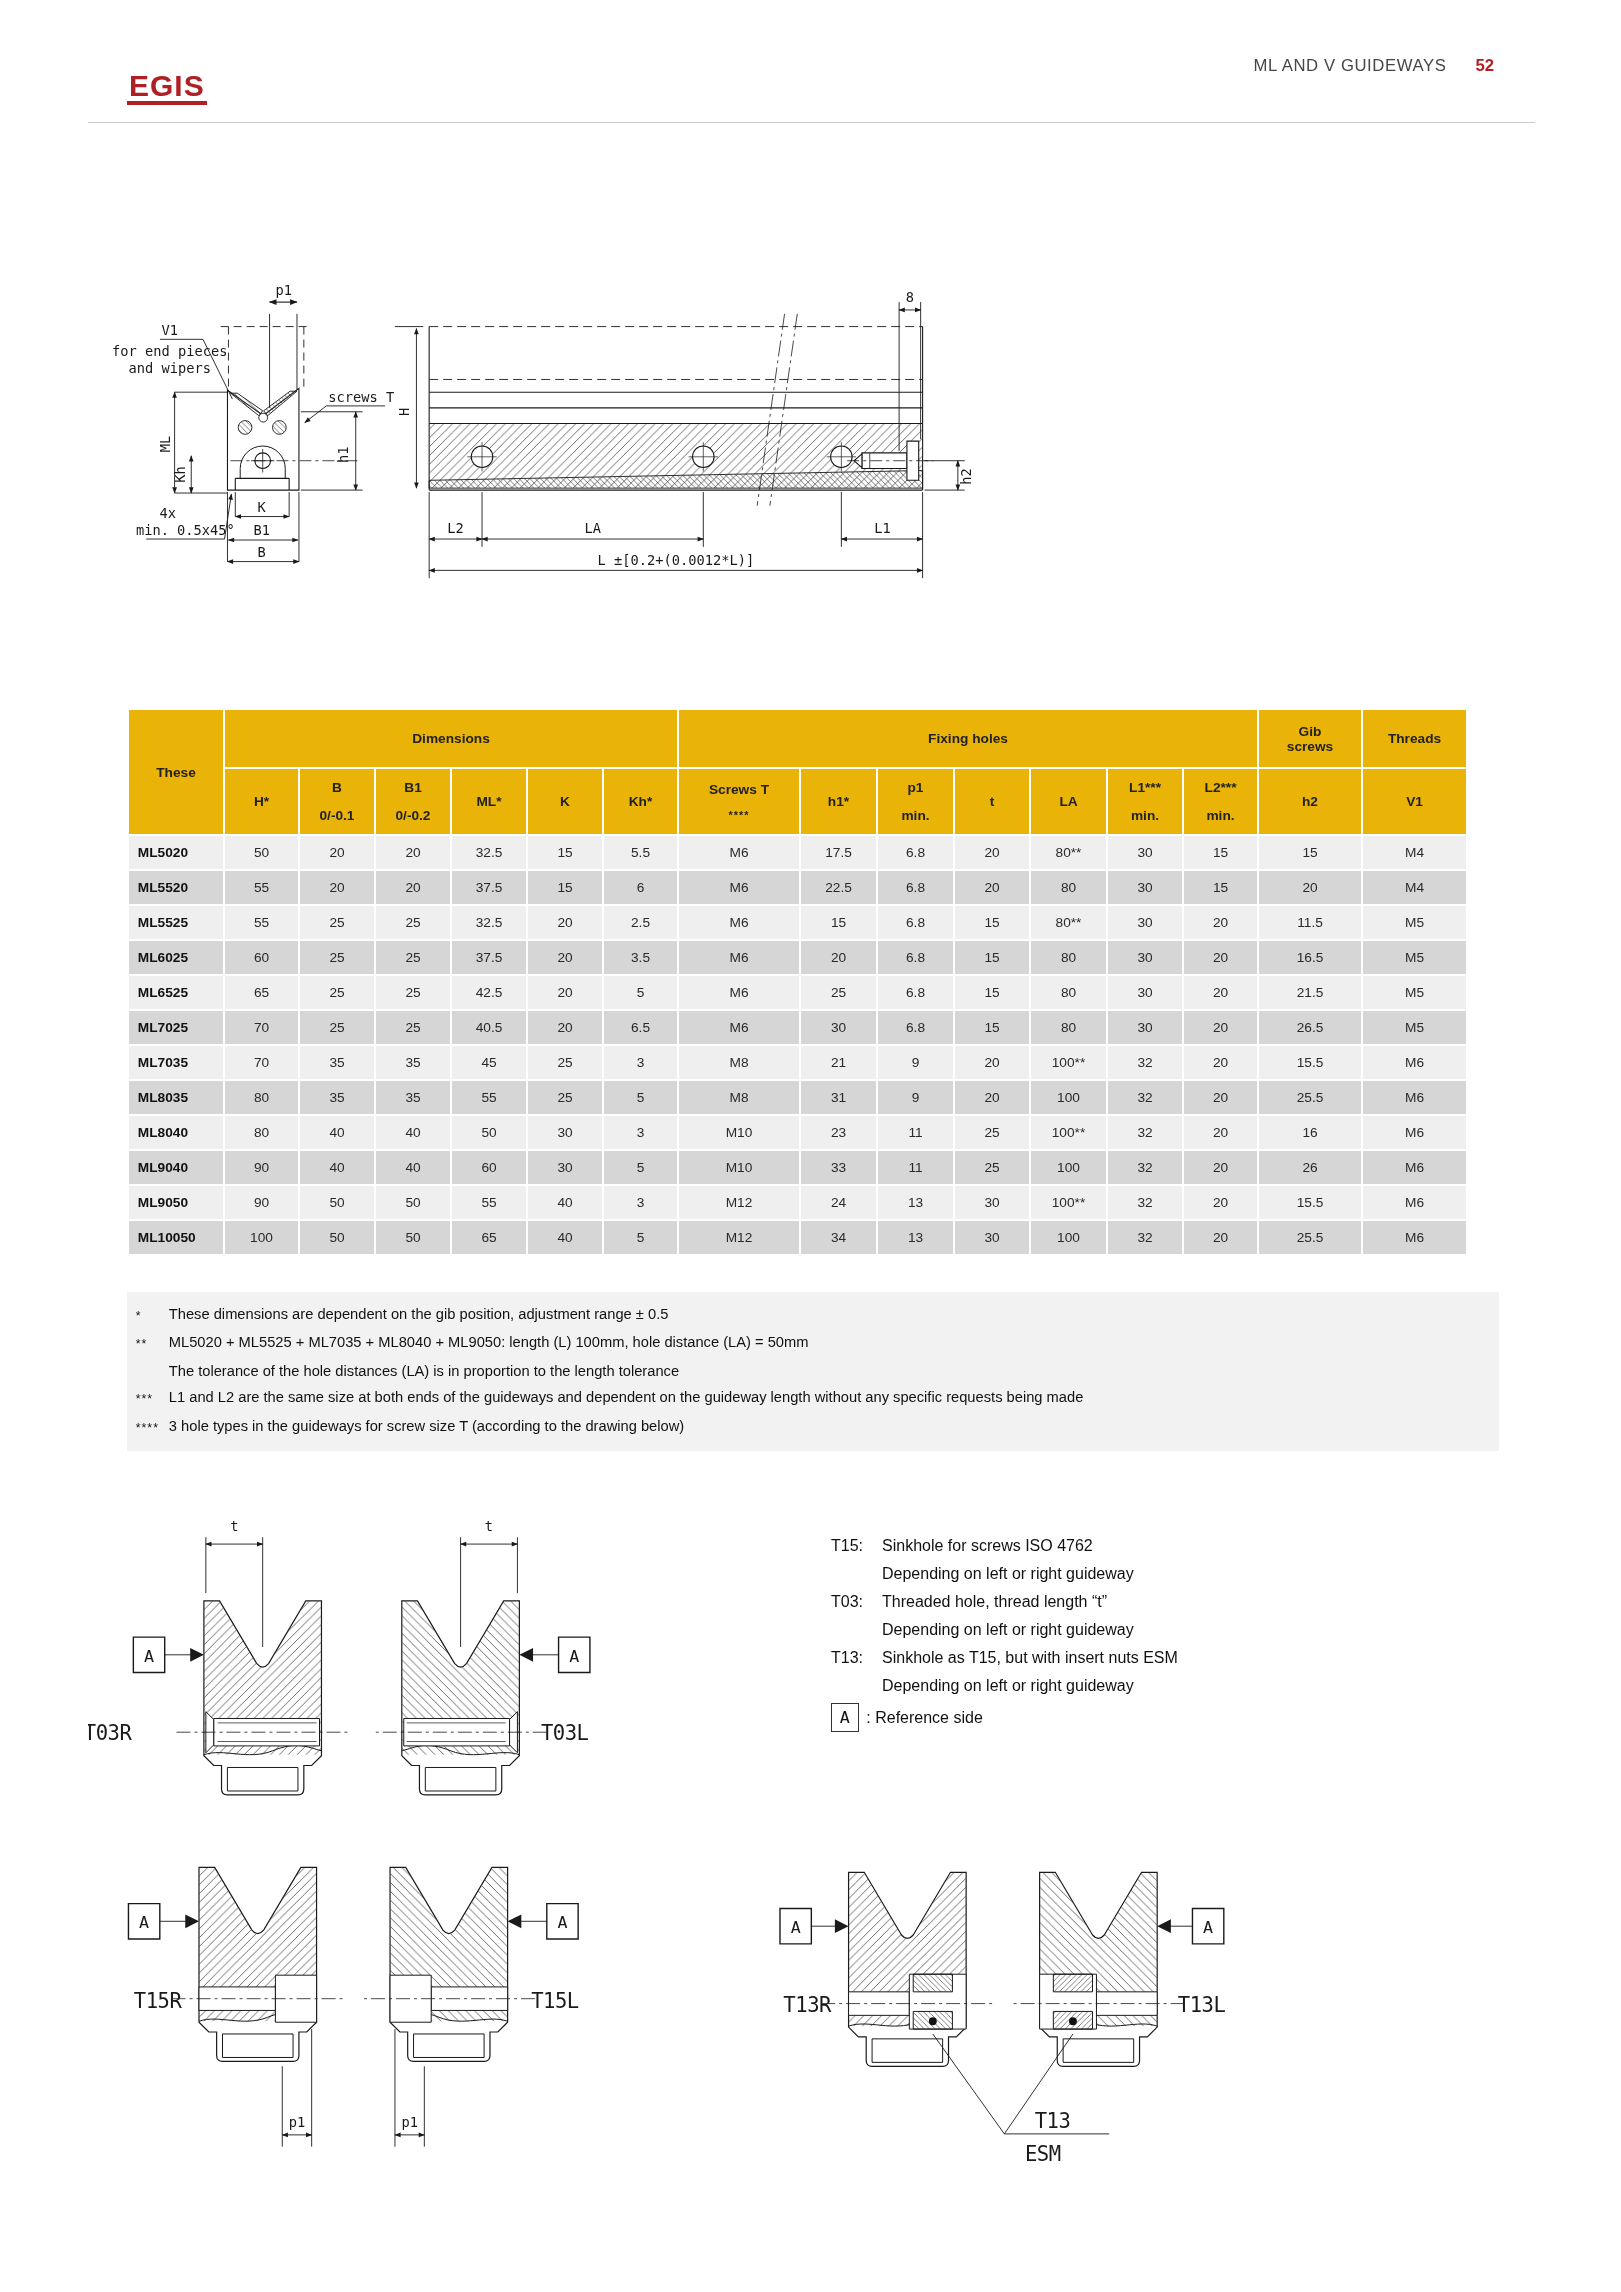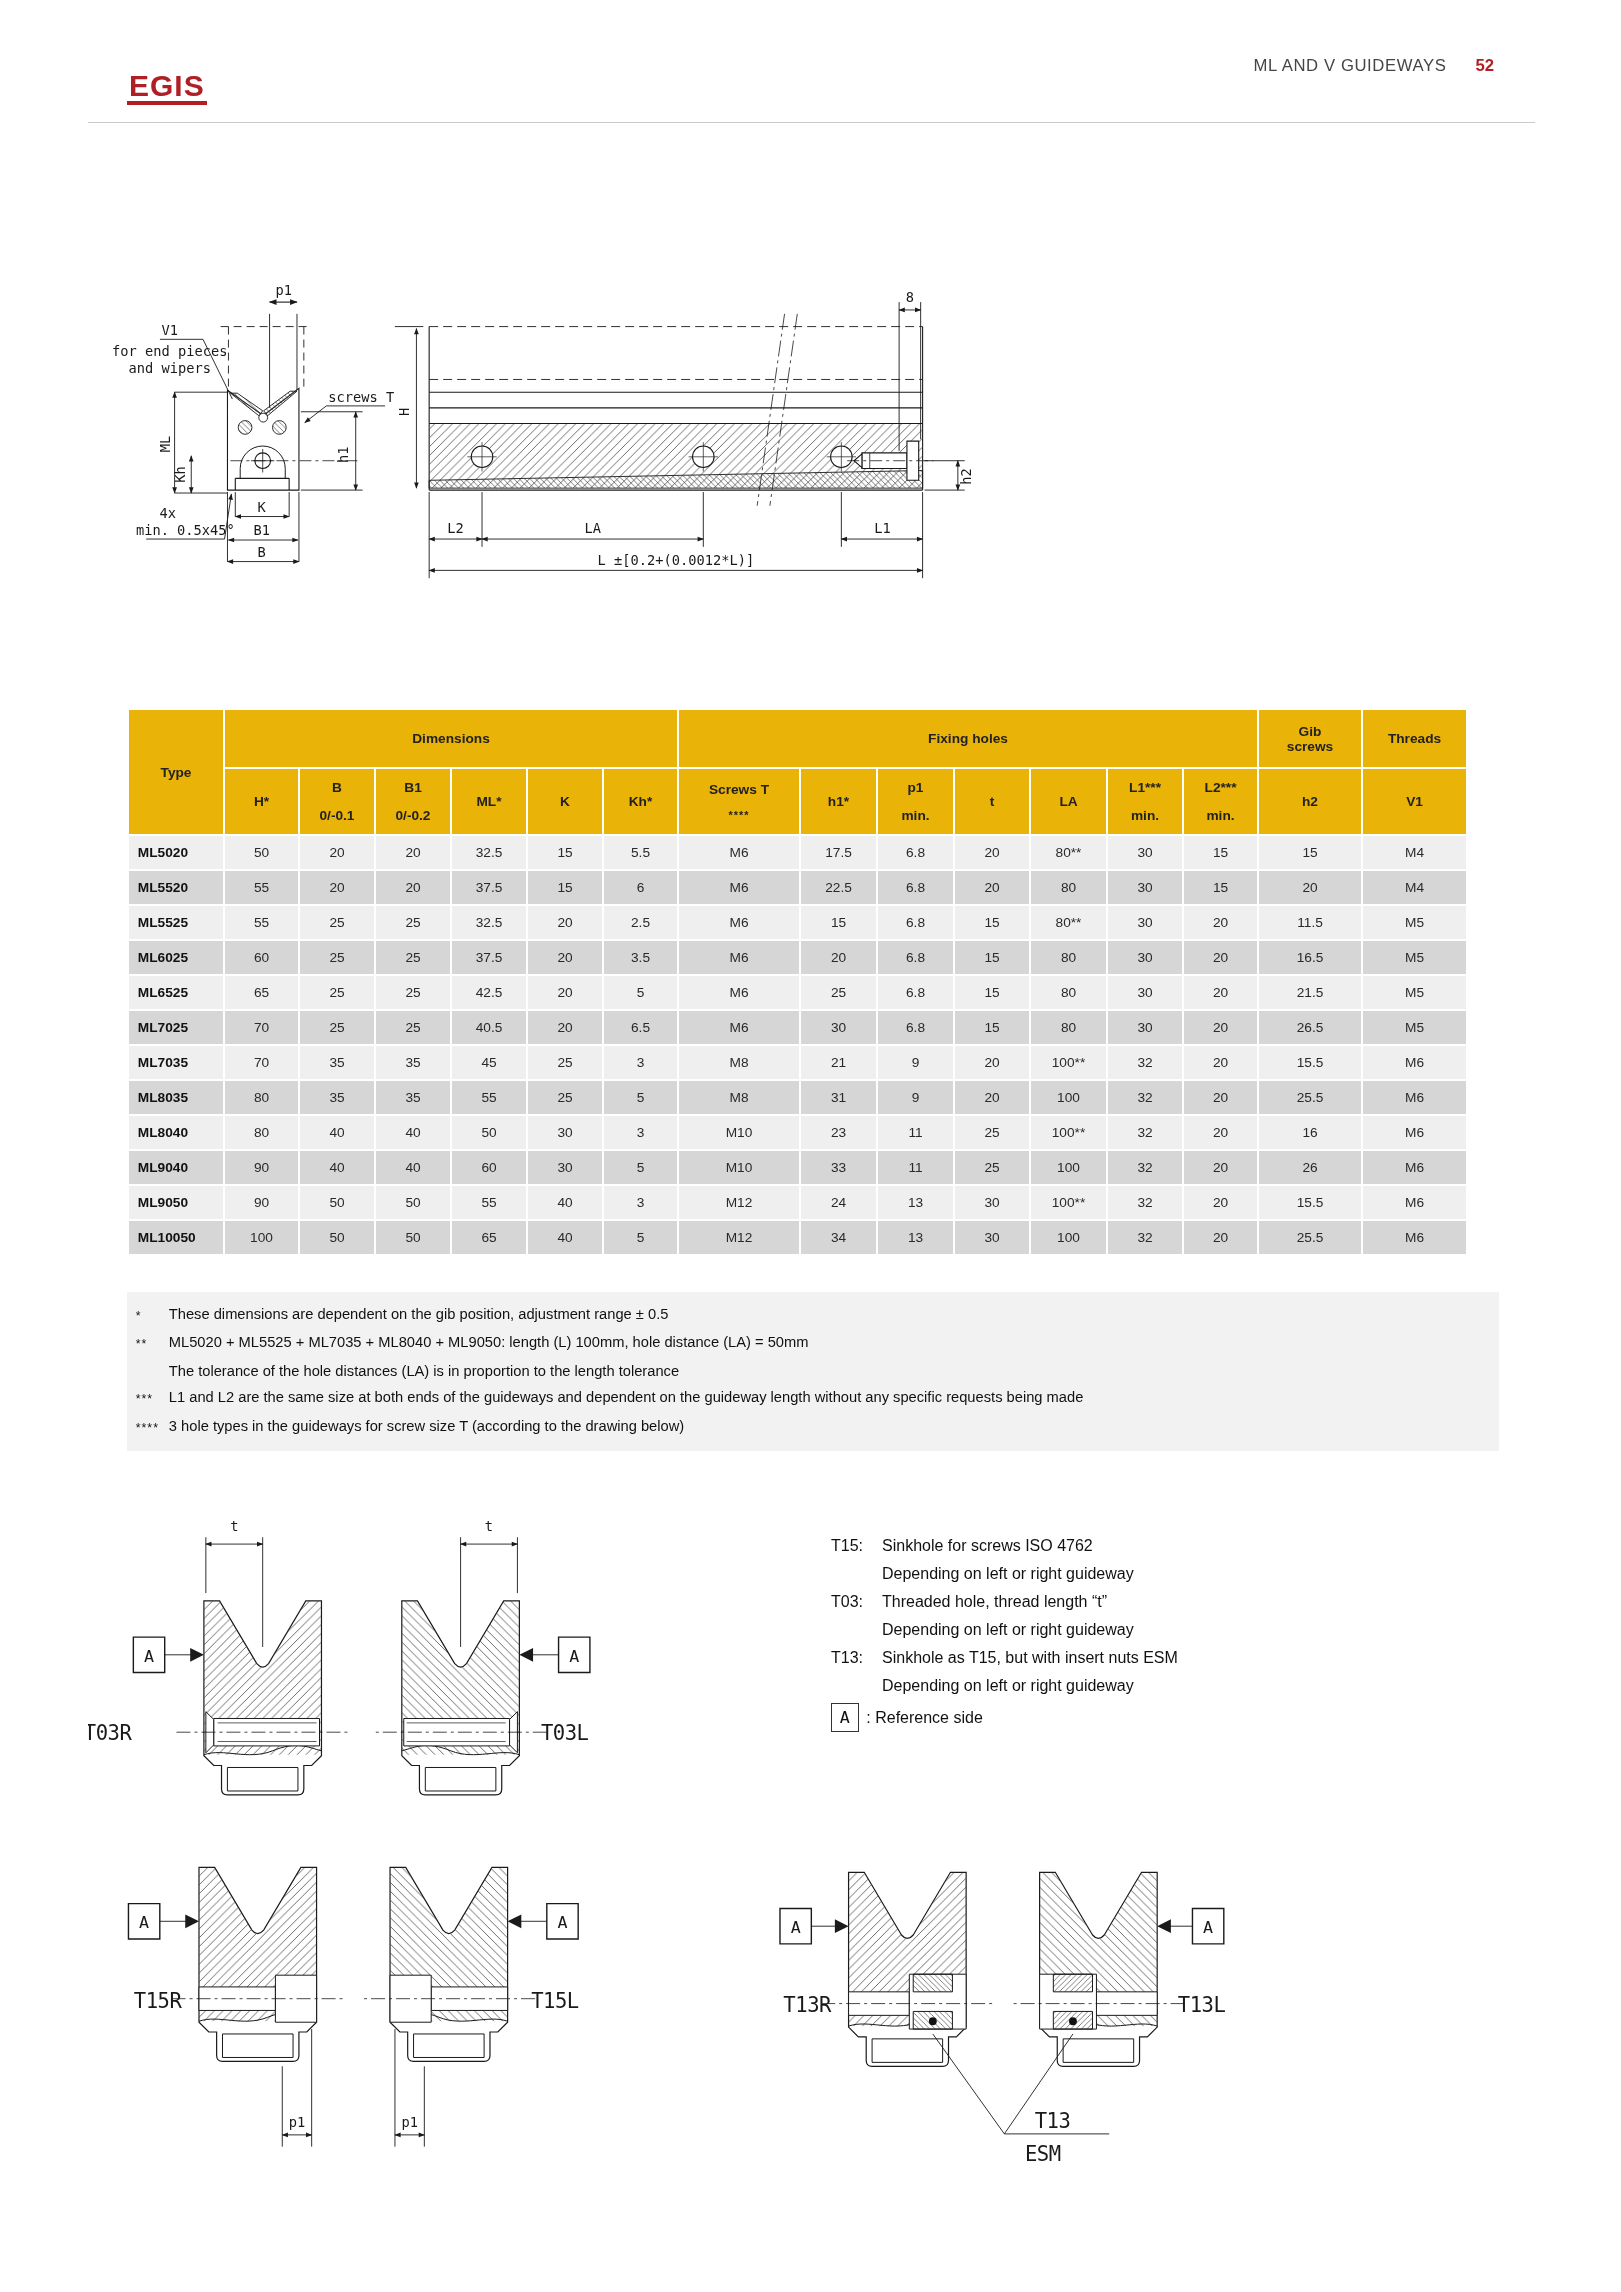--- a/index.html
+++ b/index.html
@@ -245,21 +245,21 @@
         <col style="width:75px">
         <col style="width:74px">
         <col style="width:75px">
       <col style="width:74px">
         <col style="width:73px">
         <col style="width:102px">
         <col style="width:103px">
     </colgroup>
     <thead>
       <tr class="grp">
-        <th rowspan="2">Type</th>
+        <th rowspan="2">These</th>
         <th colspan="6">Dimensions</th>
         <th colspan="7">Fixing holes</th>
         <th>
           <div>Gib</div>
           <div>screws</div>
         </th>
         <th>Threads</th>
       </tr>
       <tr class="sub">
           <th>

